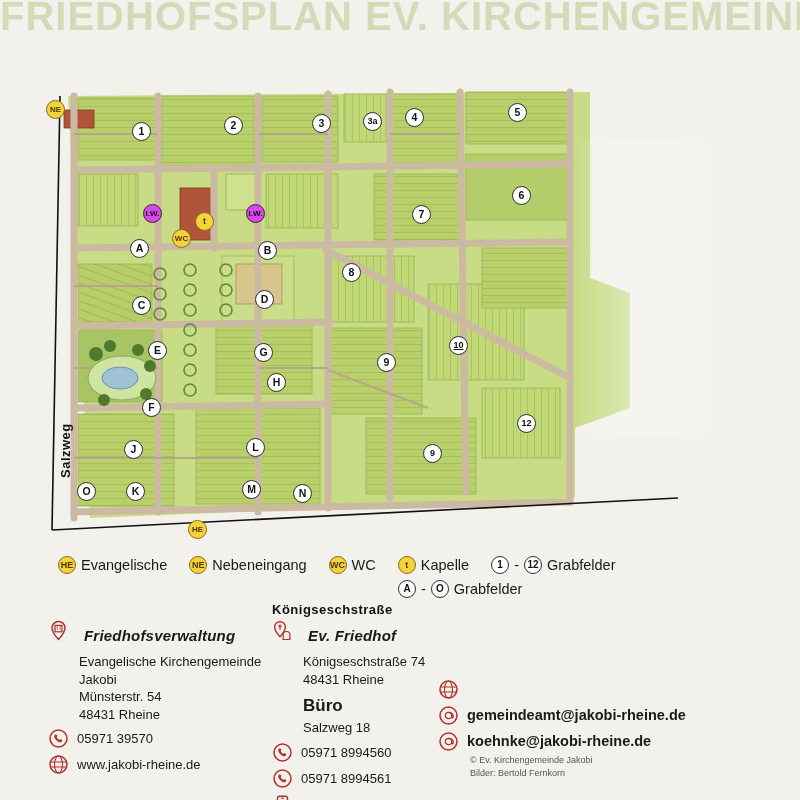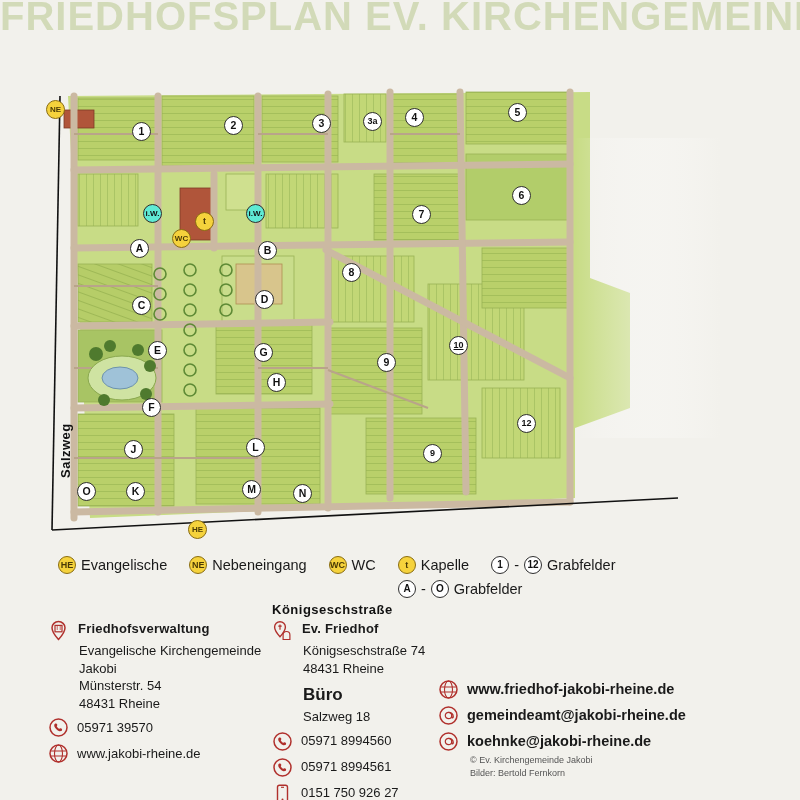--- a/index.html
+++ b/index.html
@@ -41,21 +41,21 @@
     background:#ffffff;border:1.6px solid #2e2e2e;
     font-size:10.5px;font-weight:bold;color:#111;
     display:flex;align-items:center;justify-content:center;
     box-sizing:border-box;
     line-height:1;
   }
   .badge.small{font-size:9px;}
   .badge.wc{background:#f5d23c;border-color:#8a6d12;color:#4a3a06;font-size:8px;}
   .badge.ne{background:#f5d23c;border-color:#8a6d12;color:#4a3a06;font-size:8px;}
   .badge.he{background:#f5d23c;border-color:#8a6d12;color:#4a3a06;font-size:8px;}
-  .badge.iw{background:#5eead4;border-color:#2e2e2e;font-size:8px;}
+  .badge.iw{background:#d946ef;border-color:#2e2e2e;font-size:8px;}
   .badge.chapel{background:#f5d23c;border-color:#8a6d12;color:#4a3a06;font-size:9px;}
   
   .legend{position:absolute;left:58px;top:556px;width:660px;}
   .legend-row{display:flex;align-items:center;gap:6px;margin-bottom:6px;font-size:14.5px;}
   .legend-item{display:flex;align-items:center;gap:5px;margin-right:16px;white-space:nowrap;}
   .lg-badge{
     width:18px;height:18px;border-radius:50%;
     display:flex;align-items:center;justify-content:center;
     font-size:9px;font-weight:bold;box-sizing:border-box;line-height:1;
     background:#fff;border:1.6px solid #2e2e2e;color:#111;
@@ -63,21 +63,21 @@
   .lg-badge.yellow{background:#f5d23c;border-color:#8a6d12;color:#4a3a06;}
   .lg-badge.num{font-size:10px;}
   .legend-row2{margin-left:340px;}
   
   .footer{position:absolute;left:0;top:612px;width:800px;}
   .col{position:absolute;font-size:13px;line-height:1.35;}
   .col-a{left:48px;top:8px;width:210px;}
   .col-b{left:272px;top:8px;width:180px;}
   .col-c{left:438px;top:62px;width:330px;}
   .head{display:flex;align-items:flex-start;gap:9px;}
-  .head h3{margin:0;font-size:13px;font-weight:bold;letter-spacing:.2px;}
+  .head h3{margin:6px;font-size:15px;font-weight:bold;letter-spacing:.2px;font-style:italic;}
   .lines{margin:1px 0 0 31px;}
   .line{white-space:nowrap;}
   .contact-line{display:flex;align-items:center;gap:8px;margin-top:5px;white-space:nowrap;}
   .subhead{margin:7px 0 0 31px;font-size:17px;font-weight:bold;}
   .weblink{font-weight:bold;font-size:14.5px;}
   .icon{
     width:21px;height:21px;flex:0 0 21px;
     display:inline-flex;align-items:center;justify-content:center;
   }
   .icon svg{display:block;}
@@ -380,21 +380,20 @@
 
   <div class="col col-c">
     <div class="contact-line">
       <span class="icon">
         <svg width="21" height="21" viewBox="0 0 21 21">
           <circle cx="10.5" cy="10.5" r="8.5" fill="none" stroke="#b0302c" stroke-width="1.5"></circle>
           <ellipse cx="10.5" cy="10.5" rx="4" ry="8.5" fill="none" stroke="#b0302c" stroke-width="1.1"></ellipse>
           <path d="M2.4 8h16.2M2.4 13h16.2" stroke="#b0302c" stroke-width="1.1"></path>
         </svg>
       </span>
-      <span class="weblink">www.friedhof-jakobi-rheine.de</span>
     </div>
     <div class="contact-line">
       <span class="icon">
         <svg width="21" height="21" viewBox="0 0 21 21">
           <circle cx="10.5" cy="10.5" r="8.5" fill="none" stroke="#b0302c" stroke-width="1.5"></circle>
           <circle cx="10.5" cy="10.5" r="3.2" fill="none" stroke="#b0302c" stroke-width="1.2"></circle>
           <path d="M13.7 10.5v1.6c0 1 1.6 1 1.6-.4 0-2.6-2-4.4-4.8-4.4" fill="none" stroke="#b0302c" stroke-width="1.2"></path>
         </svg>
       </span>
       <span class="weblink">gemeindeamt@jakobi-rheine.de</span>

